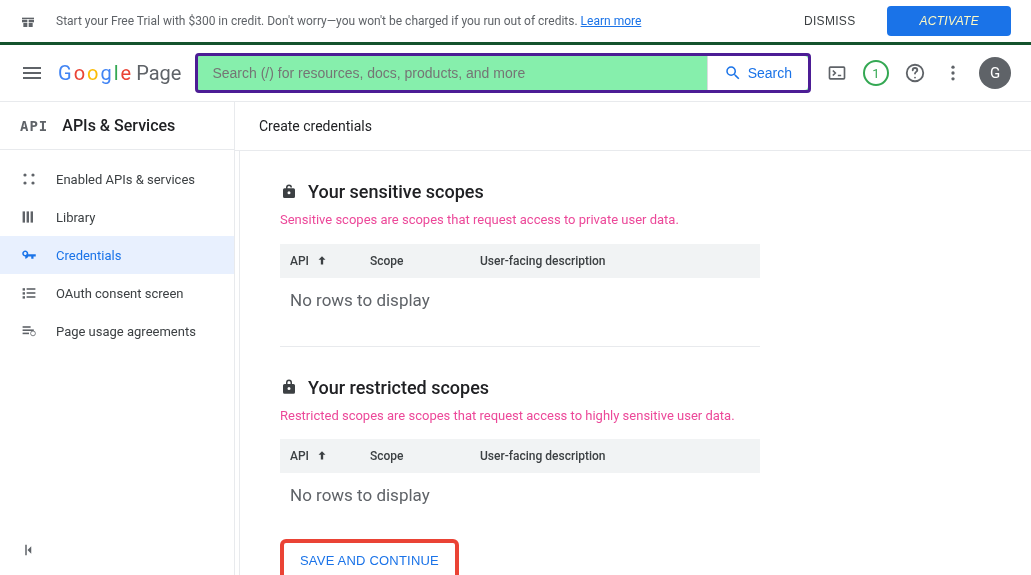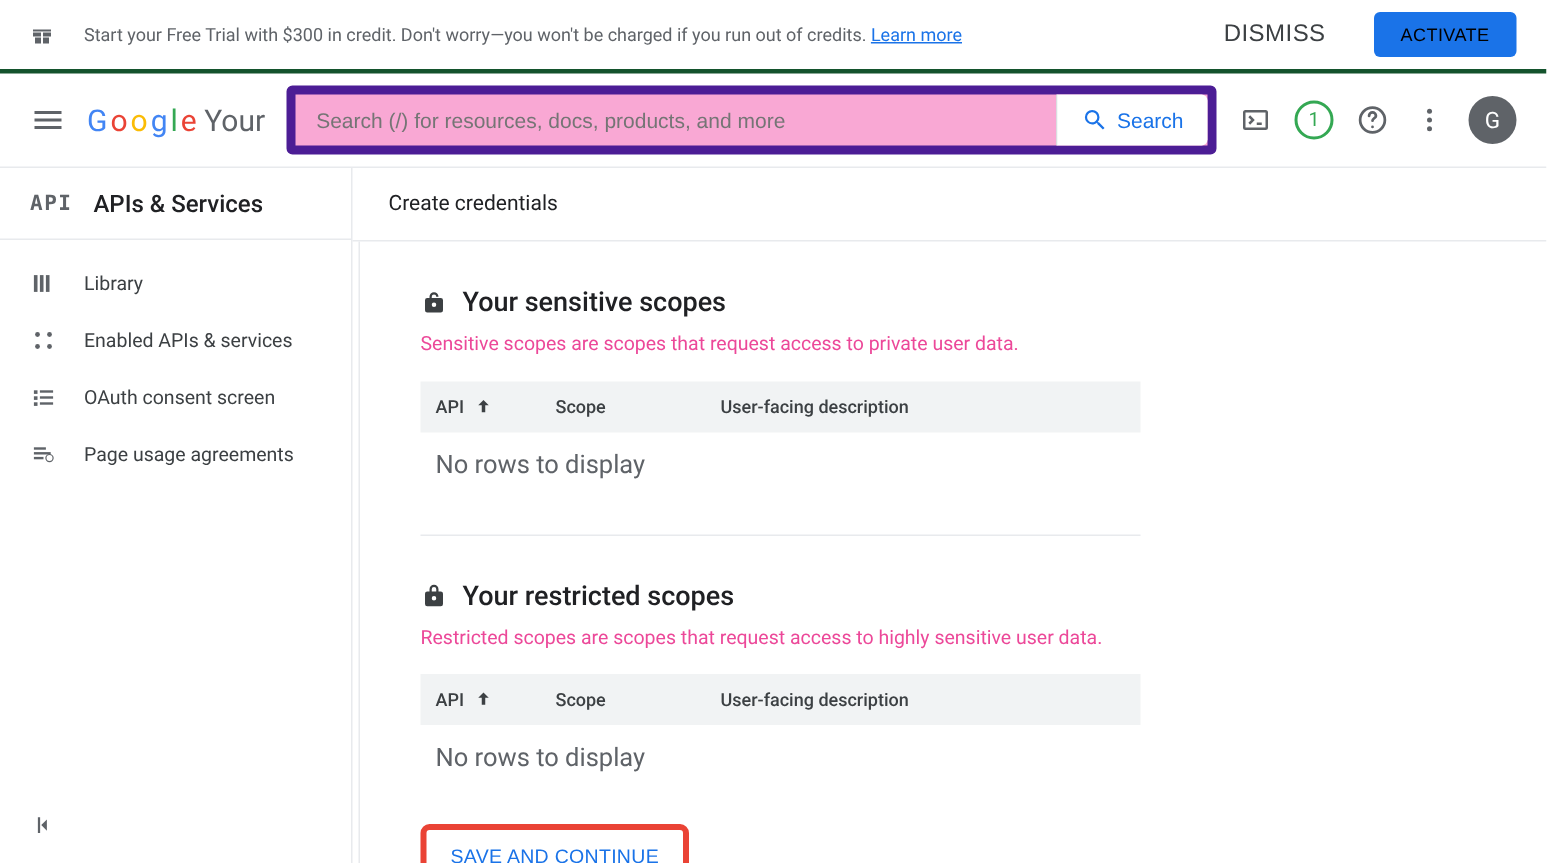--- a/index.html
+++ b/index.html
@@ -2,31 +2,31 @@
 <html><head>
   <meta charset="utf-8">
   <style>
     * { margin: 0; padding: 0; box-sizing: border-box; }
     body { font-family: 'Google Sans', Roboto, Arial, sans-serif; font-size: 13px; color: #3c4043; background: #fff; }
     
     .top-banner { display: flex; align-items: center; padding: 6px 20px; border-bottom: 3px solid #14532d; font-size: 12px; gap: 20px; }
     .gift-icon { width: 16px; height: 16px; display: inline-block; }
     .banner-text { flex: 1; color: #5f6368; }
     .banner-link { color: #1a73e8; text-decoration: underline; cursor: pointer; }
-    .dismiss-btn { font-weight: 500; color: #3c4043; background: none; border: none; cursor: pointer; font-size: 16px; letter-spacing: 0.3px; padding: 8px 12px; }
-    .activate-btn { background: #1a73e8; color: #000000; border: none; border-radius: 4px; padding: 8px 18px; font-size: 12px; font-weight: 500; cursor: pointer; letter-spacing: 0.3px; }
+    .dismiss-btn { font-weight: 500; color: #3c4043; background: none; border: none; cursor: pointer; font-size: 12px; letter-spacing: 0.3px; padding: 8px 12px; }
+    .activate-btn { background: #1a73e8; color: #fef9c3; border: none; border-radius: 4px; padding: 8px 32px; font-size: 12px; font-weight: 500; cursor: pointer; letter-spacing: 0.3px; font-style: italic; }
     
     .header { display: flex; align-items: center; padding: 8px 20px; border-bottom: 1px solid #e8eaed; gap: 14px; }
     .menu-icon { width: 24px; height: 24px; cursor: pointer; color: #5f6368; }
     .logo { display: flex; align-items: baseline; gap: 2px; font-size: 20px; cursor: pointer; }
     .g-blue { color: #4285F4; } .g-red { color: #EA4335; } .g-yellow { color: #FBBC05; } .g-green { color: #34A853; }
     .cloud-text { color: #5f6368; font-weight: 400; margin-left: 3px; }
     .project-selector { display: flex; align-items: center; gap: 8px; border: 1px solid #dadce0; border-radius: 4px; padding: 6px 12px; cursor: pointer; font-size: 13px; }
     .dots-icon { width: 14px; height: 14px; }
-    .search-wrap { flex: 1; display: flex; border: 6px solid #4c1d95; border-radius: 4px; background: #f9a8d4; justify-content: center; }
+    .search-wrap { flex: 1; display: flex; border: 3px solid #4c1d95; border-radius: 4px; background: #86efac; justify-content: center; }
     .search-input { flex: 1; border: none; background: transparent; padding: 9px 14px; font-size: 14px; outline: none; color: #5f6368; }
     .search-btn { display: flex; align-items: center; gap: 6px; padding: 0 16px; border: none; border-left: 1px solid #dadce0; background: #fff; color: #1a73e8; font-weight: 500; cursor: pointer; border-radius: 0 4px 4px 0; font-size: 14px; }
     .header-icon { width: 24px; height: 24px; cursor: pointer; color: #5f6368; display: flex; align-items: center; justify-content: center; }
     .notif-badge { width: 26px; height: 26px; border: 2px solid #34A853; border-radius: 50%; display: flex; align-items: center; justify-content: center; font-size: 13px; color: #34A853; cursor: pointer; }
     .avatar { width: 32px; height: 32px; border-radius: 50%; background: #5f6368; color: #fff; display: flex; align-items: center; justify-content: center; font-size: 15px; cursor: pointer; }
     
     .content { display: flex; height: calc(100vh - 92px); }
     .sidebar { width: 235px; border-right: 1px solid #e8eaed; }
     .sidebar-header { display: flex; align-items: center; gap: 14px; padding: 14px 20px; border-bottom: 1px solid #e8eaed; font-size: 16px; font-weight: 500; color: #202124; }
     .api-badge { font-family: monospace; font-size: 14px; font-weight: 700; letter-spacing: 1px; color: #5f6368; }
@@ -81,21 +81,21 @@
         <path d="M3 18h18v-2H3v2zm0-5h18v-2H3v2zm0-7v2h18V6H3z"></path>
       </svg>
   </span>
   <span class="logo">
     <span class="g-blue">G</span>
       <span class="g-red">o</span>
       <span class="g-yellow">o</span>
       <span class="g-blue">g</span>
       <span class="g-green">l</span>
       <span class="g-red">e</span>
-    <span class="cloud-text">Your</span>
+    <span class="cloud-text">Page</span>
   </span>
   <div class="search-wrap">
     <input class="search-input" placeholder="Search (/) for resources, docs, products, and more" style="">
     <button class="search-btn">
       <svg viewBox="0 0 24 24" width="18" fill="#1a73e8">
           <path d="M15.5 14h-.79l-.28-.27A6.471 6.471 0 0016 9.5 6.5 6.5 0 109.5 16c1.61 0 3.09-.59 4.23-1.57l.27.28v.79l5 4.99L20.49 19l-4.99-5zm-6 0C7.01 14 5 11.99 5 9.5S7.01 5 9.5 5 14 7.01 14 9.5 11.99 14 9.5 14z"></path>
         </svg>
       <span>Search</span>
     </button>
   </div>
@@ -125,37 +125,45 @@
 <div class="content">
   <div class="sidebar">
     <div class="sidebar-header">
       <span class="api-badge">API</span>
       <span>APIs &amp; Services</span>
     </div>
     <div class="sidebar-items">
       <div class="sidebar-item">
         <span class="side-icon">
             <svg viewBox="0 0 20 20" width="16" fill="currentColor">
-              <rect x="2" y="3" width="3" height="14"></rect>
-              <rect x="7" y="3" width="3" height="14"></rect>
-              <rect x="12" y="3" width="3" height="14"></rect>
-            </svg>
-          </span>
-        <span>Library</span>
-      </div>
-      <div class="sidebar-item">
-        <span class="side-icon">
-            <svg viewBox="0 0 20 20" width="16" fill="currentColor">
               <circle cx="5" cy="5" r="2"></circle>
               <circle cx="15" cy="5" r="2"></circle>
               <circle cx="5" cy="15" r="2"></circle>
               <circle cx="15" cy="15" r="2"></circle>
             </svg>
           </span>
         <span>Enabled APIs &amp; services</span>
+      </div>
+      <div class="sidebar-item">
+        <span class="side-icon">
+            <svg viewBox="0 0 20 20" width="16" fill="currentColor">
+              <rect x="2" y="3" width="3" height="14"></rect>
+              <rect x="7" y="3" width="3" height="14"></rect>
+              <rect x="12" y="3" width="3" height="14"></rect>
+            </svg>
+          </span>
+        <span>Library</span>
+      </div>
+      <div class="sidebar-item active">
+        <span class="side-icon">
+            <svg viewBox="0 0 24 24" width="18" fill="currentColor">
+              <path d="M7 14c-2.2 0-4-1.8-4-4s1.8-4 4-4 4 1.8 4 4c0 .4-.1.7-.1 1H21v3h-3v3h-3v-3h-4.1c-.6 1.7-2.2 3-3.9 3zm0-6c-1.1 0-2 .9-2 2s.9 2 2 2 2-.9 2-2-.9-2-2-2z"></path>
+            </svg>
+          </span>
+        <span>Credentials</span>
       </div>
       <div class="sidebar-item">
         <span class="side-icon">
             <svg viewBox="0 0 20 20" width="16" fill="currentColor">
               <rect x="2" y="4" width="3" height="3"></rect>
               <rect x="7" y="4" width="11" height="2"></rect>
               <rect x="2" y="9" width="3" height="3"></rect>
               <rect x="7" y="9" width="11" height="2"></rect>
               <rect x="2" y="14" width="3" height="3"></rect>
               <rect x="7" y="14" width="11" height="2"></rect>

